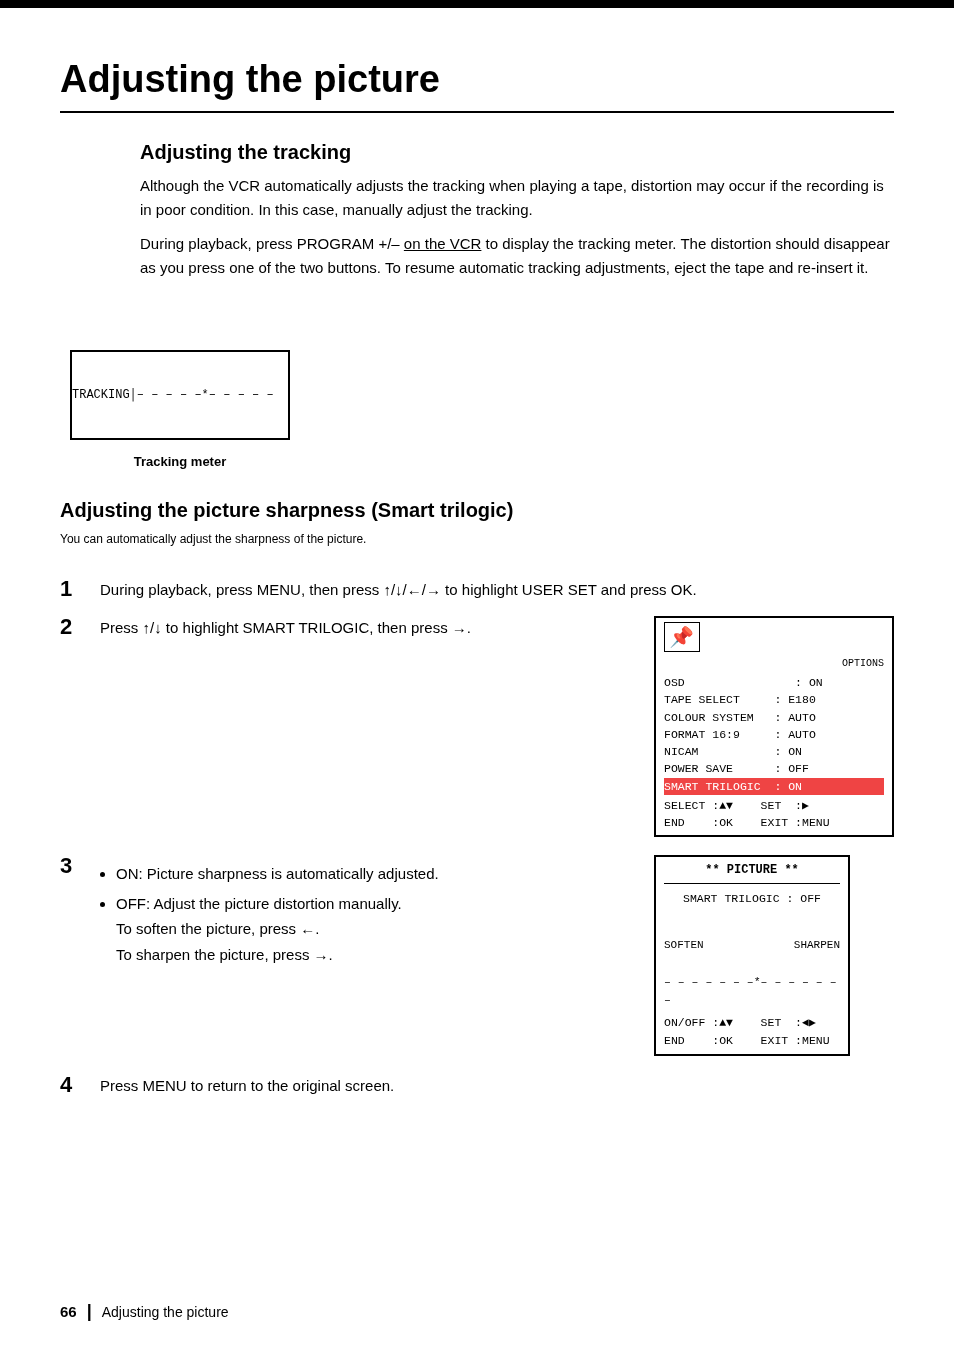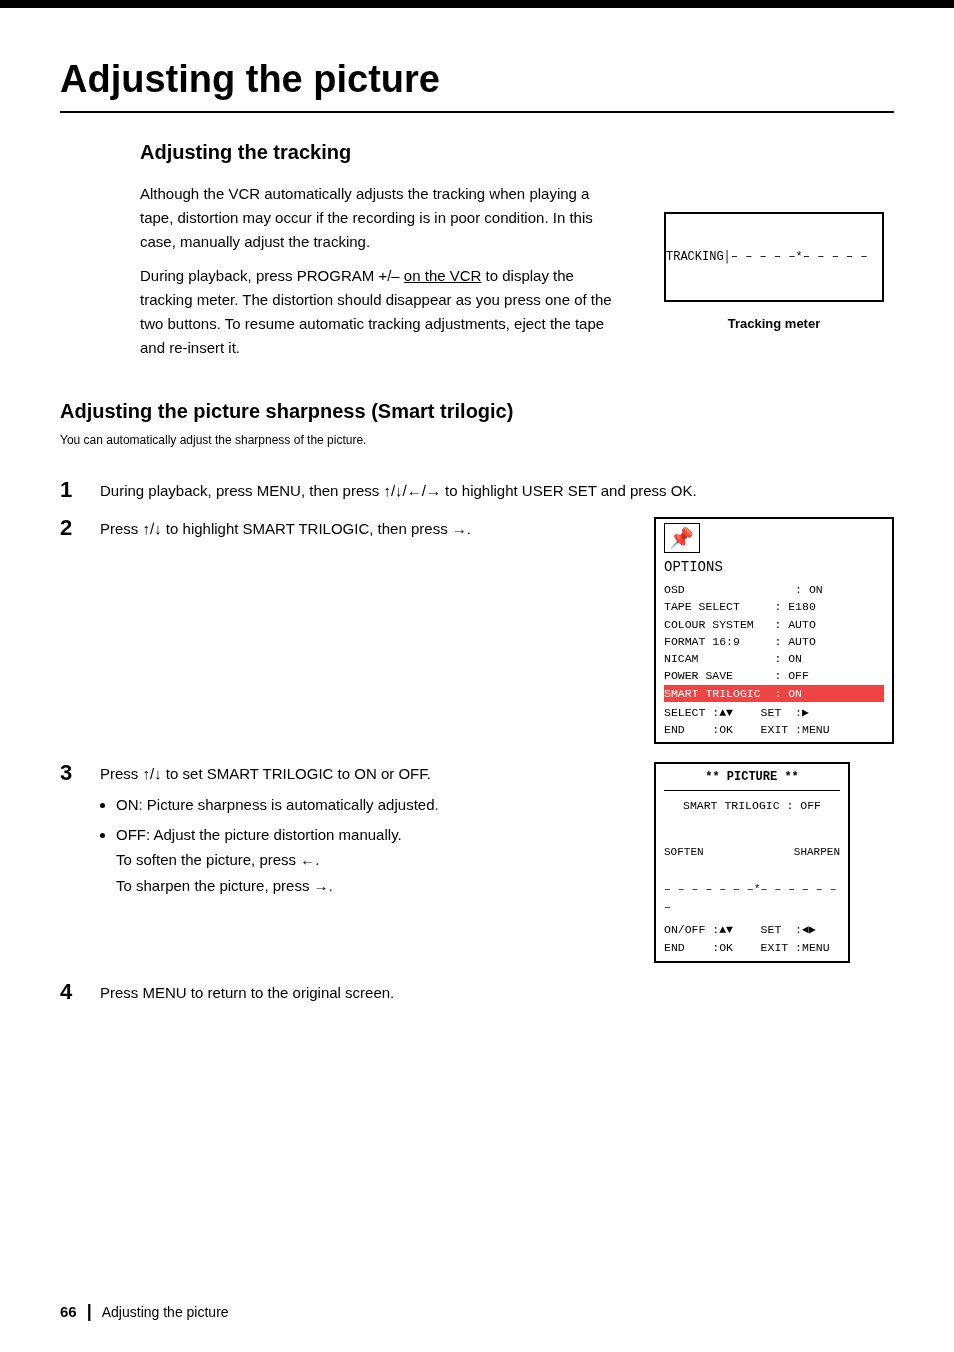--- a/index.html
+++ b/index.html
@@ -28,31 +28,31 @@
       font-size: 38px;
       font-weight: bold;
       margin-bottom: 28px;
       margin-top: 18px;
       border-bottom: 2px solid #000;
       padding-bottom: 10px;
     }
     h2.section-title {
       font-size: 20px;
       font-weight: bold;
-      margin-bottom: 18px;
+      margin-bottom: 10px;
       margin-left: 80px;
     }
     h2.section-title-full {
       font-size: 20px;
       font-weight: bold;
       margin-bottom: 10px;
     }
     .tracking-section {
       display: flex;
-      flex-direction: row;
+      flex-direction: column;
       gap: 30px;
       margin-bottom: 30px;
     }
     .tracking-text {
       flex: 1;
       margin-left: 80px;
       font-size: 15px;
       line-height: 1.6;
     }
     .tracking-text p {
@@ -268,45 +268,40 @@
             <span>to highlight SMART TRILOGIC, then press →.</span>
           </div>
         </div>
         <div class="step-right">
           <div class="menu-screen">
             <div class="menu-icon-row">
               <div class="options-icon">
                 <span style="font-size:20px;">📌</span>
               </div>
             </div>
-            <div style="font-size:14px;margin-bottom:3px;">OPTIONS</div>
+            <div style="font-size:10px;margin-bottom:3px;text-align:right;">OPTIONS</div>
             <div>OSD&nbsp;&nbsp;&nbsp;&nbsp;&nbsp;&nbsp;&nbsp;&nbsp;&nbsp;&nbsp;&nbsp;&nbsp;&nbsp;&nbsp;&nbsp;&nbsp;: ON</div>
             <div>TAPE SELECT&nbsp;&nbsp;&nbsp;&nbsp;&nbsp;: E180</div>
             <div>COLOUR SYSTEM&nbsp;&nbsp;&nbsp;: AUTO</div>
             <div>FORMAT 16:9&nbsp;&nbsp;&nbsp;&nbsp;&nbsp;: AUTO</div>
             <div>NICAM&nbsp;&nbsp;&nbsp;&nbsp;&nbsp;&nbsp;&nbsp;&nbsp;&nbsp;&nbsp;&nbsp;: ON</div>
             <div>POWER SAVE&nbsp;&nbsp;&nbsp;&nbsp;&nbsp;&nbsp;: OFF</div>
             <span class="highlighted">SMART TRILOGIC&nbsp;&nbsp;: ON</span>
             <div class="menu-footer">
               <div>SELECT :▲▼&nbsp;&nbsp;&nbsp;&nbsp;SET &nbsp;:▶</div>
               <div>END&nbsp;&nbsp;&nbsp;&nbsp;:OK&nbsp;&nbsp;&nbsp;&nbsp;EXIT :MENU</div>
             </div>
           </div>
         </div>
       </div>
 
       <div class="step-row">
         <div class="step-left">
           <div class="step-number">3</div>
           <div class="step-content">
-            <div>
-              <span>Press</span>
-              <span> ↑/↓ </span>
-              <span>to set SMART TRILOGIC to ON or OFF.</span>
-            </div>
             <ul class="bullet-list">
               <li><span>ON: Picture sharpness is automatically adjusted.</span></li>
               <li>
                 <span>OFF: Adjust the picture distortion manually.</span><br>
                 <span>To soften the picture, press ←.</span><br>
                 <span>To sharpen the picture, press →.</span>
               </li>
             </ul>
           </div>
         </div>

